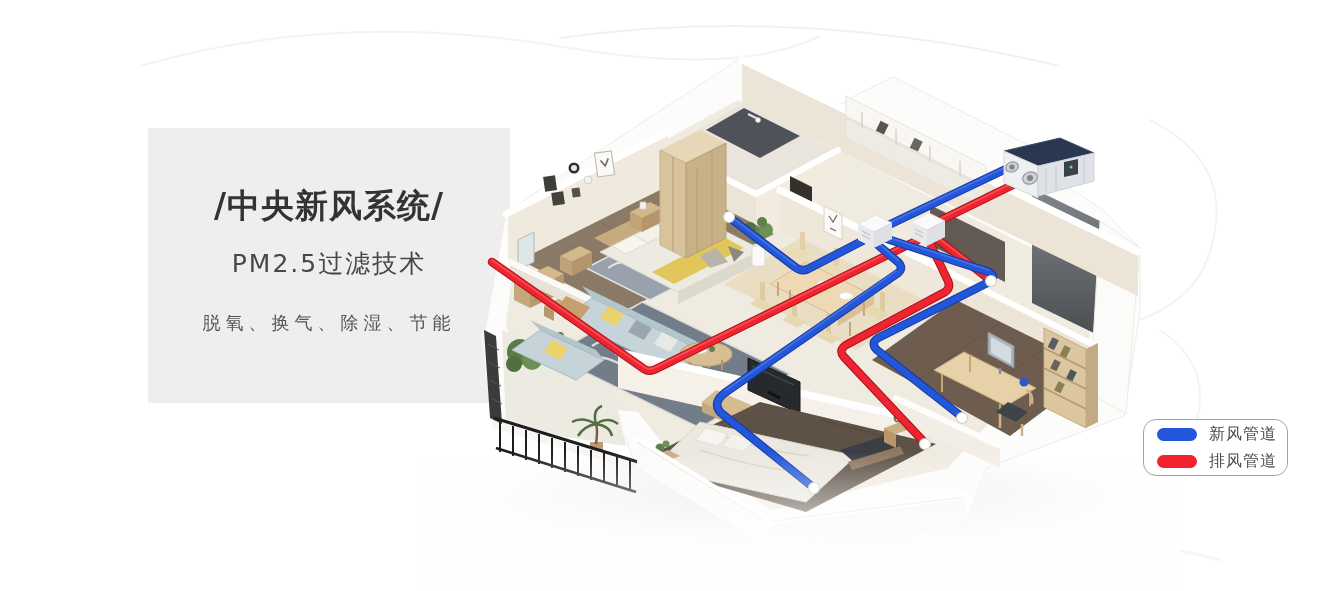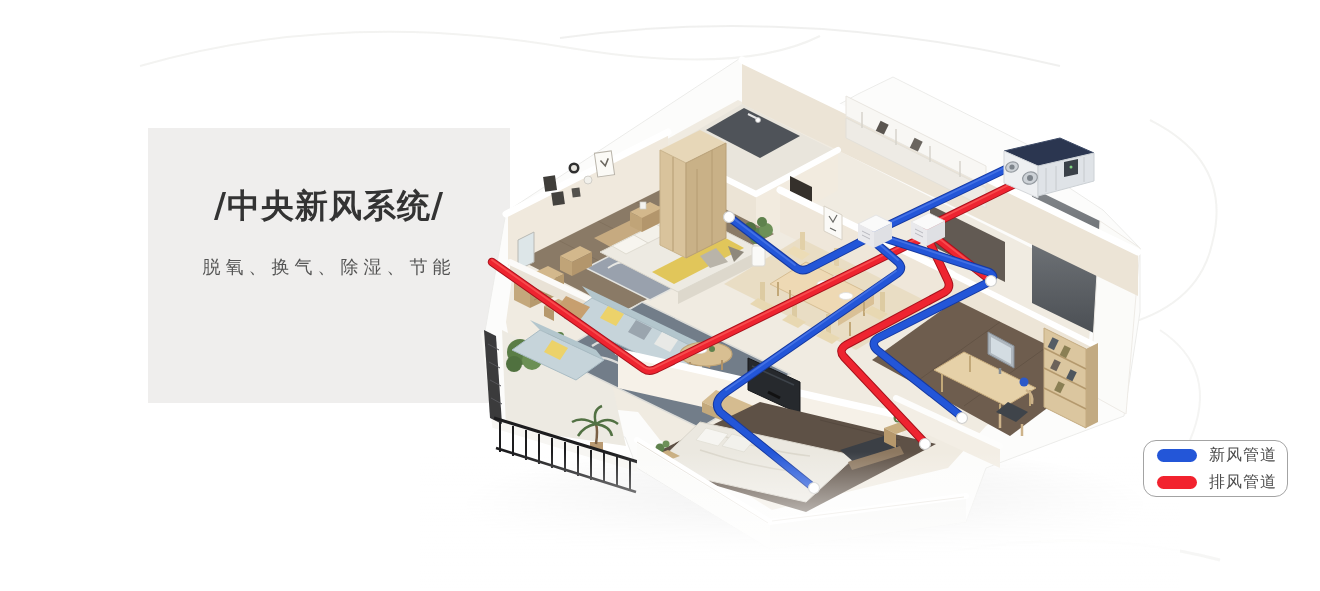--- a/index.html
+++ b/index.html
@@ -4,34 +4,35 @@
 <style>
   html,body{margin:0;padding:0;background:#fff;}
   body{width:1320px;height:591px;overflow:hidden;font-family:"DejaVu Sans","Liberation Sans",sans-serif;}
   .stage{position:relative;width:1320px;height:591px;background:#ffffff;}
   .panel{position:absolute;left:148px;top:128px;width:362px;height:275px;background:#efeeed;z-index:1;
          display:flex;flex-direction:column;align-items:center;text-align:center;}
   .panel h1{margin:60px 0 0;font-size:33px;line-height:1.1;color:#333;font-weight:bold;letter-spacing:1px;}
   .panel h2{margin:23px 0 0;font-size:25px;color:#474747;font-weight:normal;letter-spacing:2px;}
   .panel p{margin:31px 16px 0;font-size:18px;color:#555;letter-spacing:5px;}
   svg.scene{position:absolute;left:0;top:0;z-index:2;}
-  .legend{position:absolute;left:1143px;top:440px;width:145px;height:57px;border:1.5px solid #a3a3a3;
+  .legend{position:absolute;left:1143px;top:419px;width:145px;height:57px;border:1.5px solid #a3a3a3;
           border-radius:13px;background:rgba(255,255,255,.75);z-index:3;box-sizing:border-box;
           display:flex;flex-direction:column;justify-content:center;gap:6px;}
   .legend-row{display:flex;align-items:center;gap:12px;padding-left:13px;}
   .pill{width:40px;height:13px;border-radius:7px;display:inline-block;flex:0 0 auto;}
   .legend-label{font-size:16px;color:#4a4a4a;letter-spacing:1px;white-space:nowrap;}
 </style>
 </head>
 <body>
 
 <div class="stage">
 
   <section class="panel">
     <h1>/中央新风系统/</h1>
+    <h2>PM2.5过滤技术</h2>
     <p>脱氧、换气、除湿、节能</p>
   </section>
 
   <svg class="scene" width="1320" height="591" viewBox="0 0 1320 591">
     <defs>
       <linearGradient id="gWall" x1="0" y1="0" x2="0" y2="1">
         <stop offset="0" stop-color="#82868a"></stop>
           <stop offset="1" stop-color="#4a4e53"></stop>
       </linearGradient>
       <radialGradient id="gShadow" cx="0.5" cy="0.5" r="0.5">

